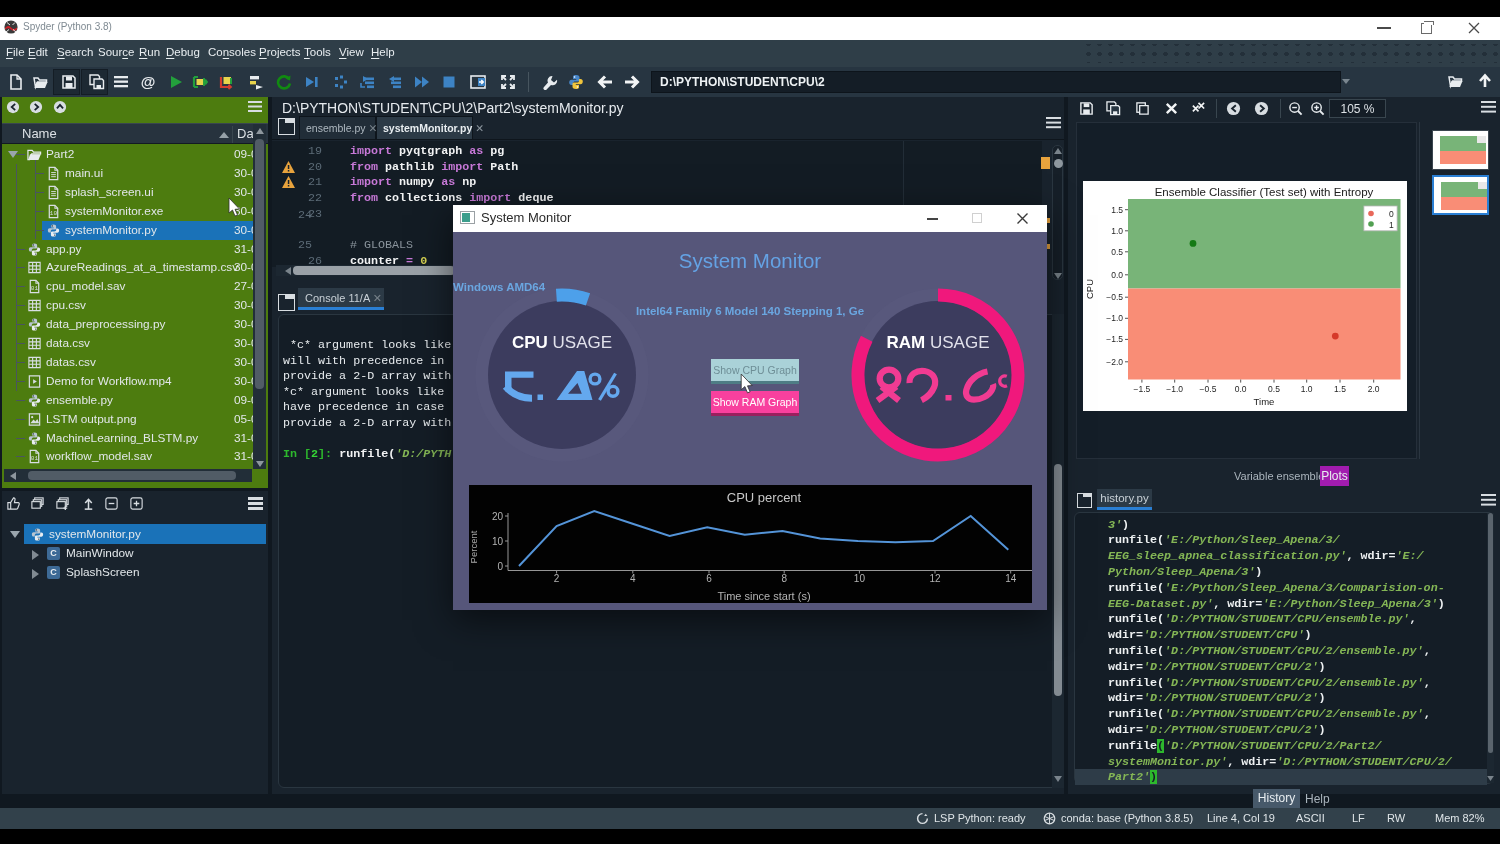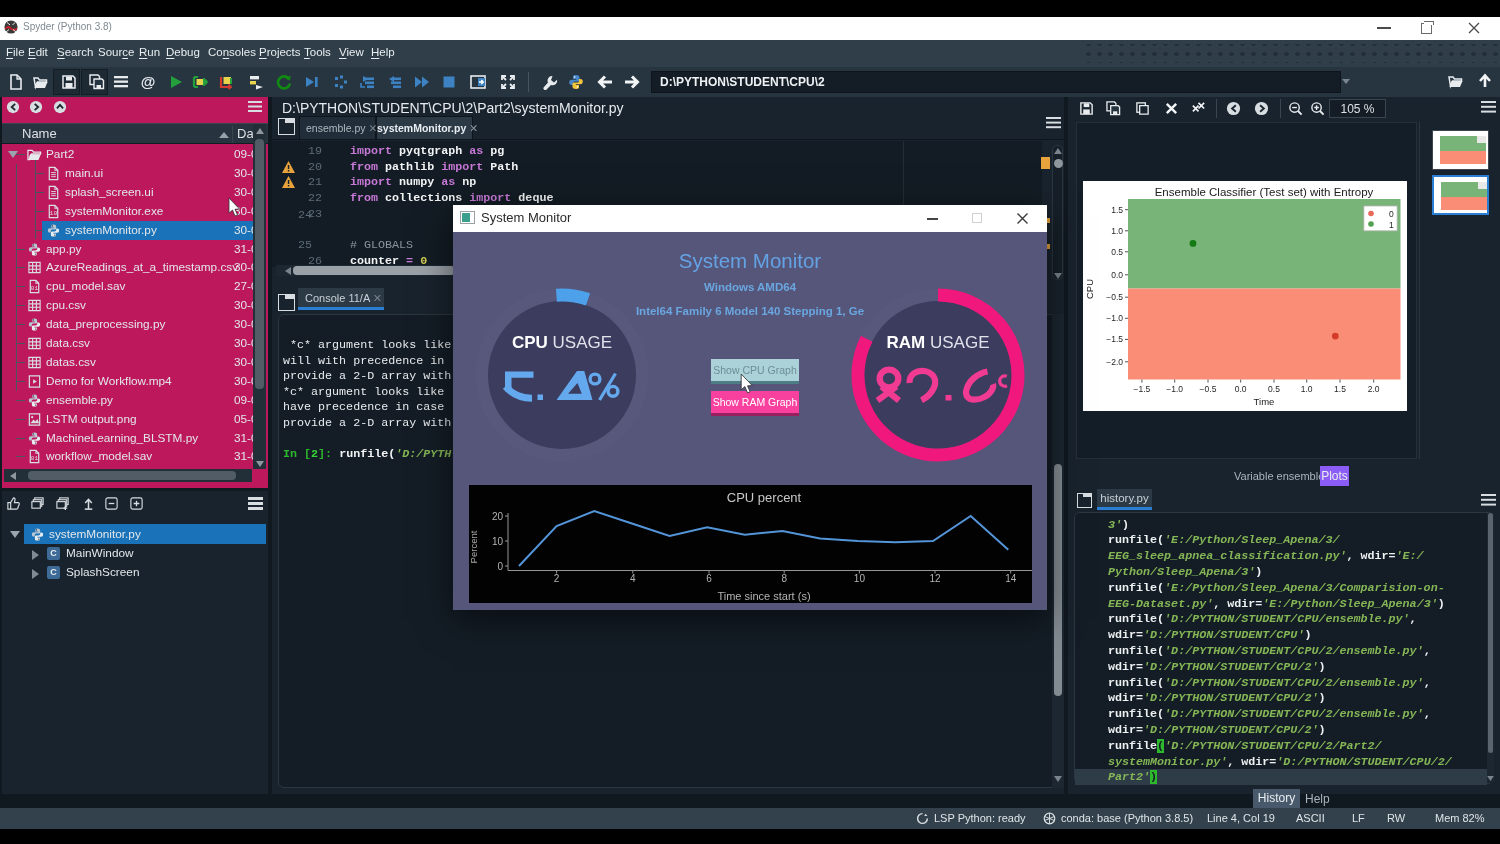--- a/index.html
+++ b/index.html
@@ -160,21 +160,21 @@
     <path d="M0 0 L4 5 L8 0" fill="#7a868f"></path>
   </svg>
 <svg class="ic" style="left:1448px;top:73px" width="16" height="16" viewBox="0 0 16 16">
     <path d="M1 4 h4 l1.5 2 h7 v2 h-9 l-2 5 z" fill="none" stroke="#e8ecef" stroke-width="1.5"></path>
     <path d="M3.5 8 h11 l-2.5 6 h-10.5 z" fill="#e8ecef"></path>
   </svg>
 <svg class="ic" style="left:1477px;top:73px" width="16" height="16" viewBox="0 0 16 16">
     <path d="M8 14 V3 M3 8 L8 2.5 L13 8" stroke="#f2f4f5" stroke-width="2.6" fill="none"></path>
   </svg>
 <div class="a" style="left:0;top:97px;width:1500px;height:711px;background:#101820"></div>
-<div class="a" style="left:2px;top:97px;width:266px;height:391px;background:#be185d">
+<div class="a" style="left:2px;top:97px;width:266px;height:391px;background:#4d7c0f">
 <svg class="ic" style="left:4px;top:3px" width="14" height="14" viewBox="0 0 16 16">
       <circle cx="8" cy="8" r="7" fill="#d8dde1"></circle>
       <path d="M10.5 4.5 L6.5 8 L10.5 11.5" stroke="#19232d" stroke-width="2" fill="none"></path>
     </svg>
 <svg class="ic" style="left:27px;top:3px" width="14" height="14" viewBox="0 0 16 16">
       <circle cx="8" cy="8" r="7" fill="#d8dde1"></circle>
       <path d="M6.5 4.5 L10.5 8 L6.5 11.5" stroke="#19232d" stroke-width="2" fill="none"></path>
     </svg>
 <svg class="ic" style="left:51px;top:3px" width="14" height="14" viewBox="0 0 16 16">
       <circle cx="8" cy="8" r="7" fill="#d8dde1"></circle>
@@ -391,21 +391,21 @@
     </svg>
 <div class="a" style="left:45px;top:75px;width:13px;height:13px;background:#3d6a96;border-radius:2px;color:#e6ecf0;font-size:9px;font-weight:bold;text-align:center;line-height:13px">C</div>
 <div class="row" style="left:64px;top:72px">SplashScreen</div>
 </div>
 <div class="a" style="left:272px;top:97px;width:792px;height:187px;background:#19232d">
 <div class="a" style="left:10px;top:3px;font-size:14px;color:#e6eaee">D:\PYTHON\STUDENT\CPU\2\Part2\systemMonitor.py</div>
 <div class="a" style="left:0;top:19px;width:792px;height:24px;background:#19232d;border-bottom:1px solid #0e151c"></div>
 <div class="a" style="left:6px;top:21px;width:17px;height:17px;border:1.4px solid #d8dde1;background:#19232d"></div>
 <div class="a" style="left:13px;top:21px;width:10px;height:5px;background:#d8dde1"></div>
 <div class="a" style="left:27px;top:19px;width:77px;height:24px;background:#212d38;border:1px solid #0e151c;color:#aeb8c0;font-size:10.5px;line-height:23px;padding-left:6px;white-space:nowrap">ensemble.py <span style="color:#78828a">✕</span></div>
-<div class="a" style="left:104px;top:19px;width:97px;height:24px;background:#2c3a46;border:1px solid #0e151c;color:#e8edf0;font-size:10.5px;font-weight:bold;line-height:23px;white-space:nowrap">systemMonitor.py <span style="color:#8a949c;font-weight:normal">✕</span></div>
+<div class="a" style="left:104px;top:19px;width:97px;height:24px;background:#2c3a46;border:1px solid #0e151c;color:#e8edf0;font-size:10.5px;font-weight:bold;line-height:23px;padding-left:6px;white-space:nowrap">systemMonitor.py <span style="color:#8a949c;font-weight:normal">✕</span></div>
 <div class="a" style="left:774px;top:20px;width:15px;height:2.4px;background:#d8dde1;box-shadow:0 4.6px #d8dde1,0 9.2px #d8dde1"></div>
 <div class="a" style="left:0;top:44px;width:770px;height:126px;background:#131c24"></div>
 <div class="a" style="left:631px;top:44px;width:1px;height:126px;background:#222d37"></div>
 <div class="codeline" style="left:26px;top:46.0px;width:24px;text-align:right;color:#5c6b77">19</div>
 <div class="codeline" style="left:78px;top:46.0px"><span class="kw">import</span><span class="cw"> pyqtgraph </span><span class="kw">as</span><span class="cw"> pg</span></div>
 <svg class="ic" style="left:10px;top:63.7px" width="13" height="12" viewBox="0 0 13 12">
       <path d="M6.5 0 L13 12 H0 Z" fill="#e8a33d"></path>
       <rect x="5.8" y="4" width="1.5" height="4" fill="#19232d"></rect>
       <rect x="5.8" y="9" width="1.5" height="1.5" fill="#19232d"></rect>
     </svg>
@@ -561,21 +561,21 @@
     <div class="a" style="left:7px;top:5px;width:46px;height:15px;background:#78b478"></div>
     <div class="a" style="left:7px;top:20px;width:46px;height:13px;background:#f98d76"></div>
     <div class="a" style="left:44px;top:5px;width:9px;height:7px;background:#e8e8e8"></div>
   </div>
 <div class="a" style="left:1432px;top:175px;width:57px;height:40px;background:#fff;border:2px solid #2a7fd4">
     <div class="a" style="left:7px;top:5px;width:46px;height:15px;background:#78b478"></div>
     <div class="a" style="left:7px;top:20px;width:46px;height:13px;background:#f98d76"></div>
     <div class="a" style="left:44px;top:5px;width:9px;height:7px;background:#e8e8e8"></div>
   </div>
 <div class="tab" style="left:1234px;top:470px;color:#aab4bc;font-size:11px">Variable ensemble</div>
-<div class="a" style="left:1320px;top:466px;width:29px;height:20px;background:#8b5cf6;color:#e8edf0;font-size:12px;text-align:center;line-height:20px">Plots</div>
+<div class="a" style="left:1320px;top:466px;width:29px;height:20px;background:#a21caf;color:#e8edf0;font-size:12px;text-align:center;line-height:20px">Plots</div>
 <div class="a" style="left:1068px;top:488px;width:432px;height:306px;background:#19232d"></div>
 <div class="a" style="left:1077px;top:493px;width:15px;height:15px;border:1.4px solid #d8dde1;background:#19232d"></div>
 <div class="a" style="left:1083px;top:493px;width:9px;height:4px;background:#d8dde1"></div>
 <div class="a" style="left:1097px;top:489px;width:55px;height:21px;background:#2c3a46;border-bottom:3px solid #2a7fd4;color:#c8d0d6;font-size:11.5px;line-height:19px;text-align:center">history.py</div>
 <div class="a" style="left:1481px;top:494px;width:15px;height:2.4px;background:#d8dde1;box-shadow:0 4.8px #d8dde1,0 9.6px #d8dde1"></div>
 <div class="a" style="left:1074px;top:512px;width:420px;height:272px;border:1px solid #2a3640;border-radius:6px;background:#141d26"></div>
 <div class="a" style="left:1075px;top:768.5px;width:412px;height:16px;background:#2e3c48"></div>
 <div class="hl" style="left:1108px;top:516.5px"><i class="hs">3'</i>)</div>
 <div class="hl" style="left:1108px;top:532.3px">runfile(<span class="hs">'E:/Python/Sleep_Apena/3/</span></div>
 <div class="hl" style="left:1108px;top:548.1px"><span class="hs">EEG_sleep_apnea_classification.py'</span>, wdir=<span class="hs">'E:/</span></div>
@@ -622,21 +622,21 @@
     <div class="a" style="left:7px;top:6px;width:15px;height:13px;border:1px solid #9aa0a4;background:#fff"></div>
     <div class="a" style="left:9px;top:8px;width:8px;height:9px;background:#3c9e8c"></div>
     <div class="a" style="left:28px;top:5px;font-size:13px;color:#2a2a2a">System Monitor</div>
     <div class="a" style="left:474px;top:13px;width:11px;height:1.5px;background:#444"></div>
     <div class="a" style="left:519px;top:8px;width:10px;height:10px;border:1.2px solid #d0d0d0"></div>
     <svg class="a" style="left:564px;top:8px" width="11" height="11" viewBox="0 0 11 11">
       <path d="M0.5 0.5 L10.5 10.5 M10.5 0.5 L0.5 10.5" stroke="#3a3a3a" stroke-width="1.4"></path>
     </svg>
   </div>
 <div class="a" style="left:453px;top:249px;width:594px;text-align:center;color:#64a2e4;font-size:20.5px">System Monitor</div>
-<div class="a" style="left:453px;top:281px;width:594px;text-align:center;color:#6aa6e0;font-size:11.5px;font-weight:bold">Windows AMD64</div>
+<div class="a" style="left:453px;top:281px;width:594px;text-align:left;color:#6aa6e0;font-size:11.5px;font-weight:bold">Windows AMD64</div>
 <div class="a" style="left:453px;top:305px;width:594px;text-align:center;color:#6aa6e0;font-size:11.5px;font-weight:bold">Intel64 Family 6 Model 140 Stepping 1, Ge</div>
 <svg class="a" style="left:453px;top:232px" width="594" height="253" viewBox="0 0 594 253">
     <circle cx="109" cy="143" r="80" fill="none" stroke="#58587c" stroke-width="13"></circle>
     <circle cx="485" cy="143" r="80" fill="none" stroke="#58587c" stroke-width="13"></circle>
     <circle cx="109" cy="143" r="74" fill="#3c3c5e"></circle>
     <circle cx="485" cy="143" r="74" fill="#3c3c5e"></circle>
     <path d="M103.4 63.2 A80 80 0 0 1 135.0 67.4" fill="none" stroke="#4da0ea" stroke-width="13"></path>
     <path d="M485.0 63.0 A80 80 0 1 1 413.7 106.7" fill="none" stroke="#f0187c" stroke-width="13"></path>
   </svg>
 <div class="a" style="left:462px;top:333px;width:200px;text-align:center;font-size:17px;color:#e2e2ec"><b style="color:#fff">CPU</b> USAGE</div>

